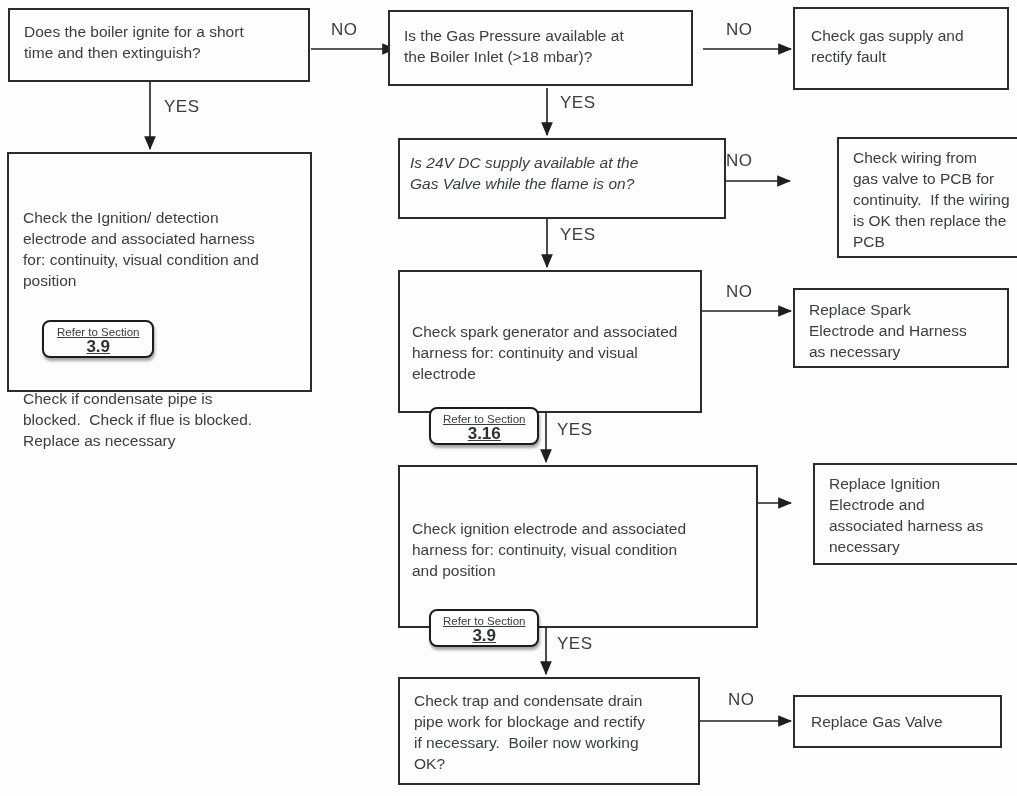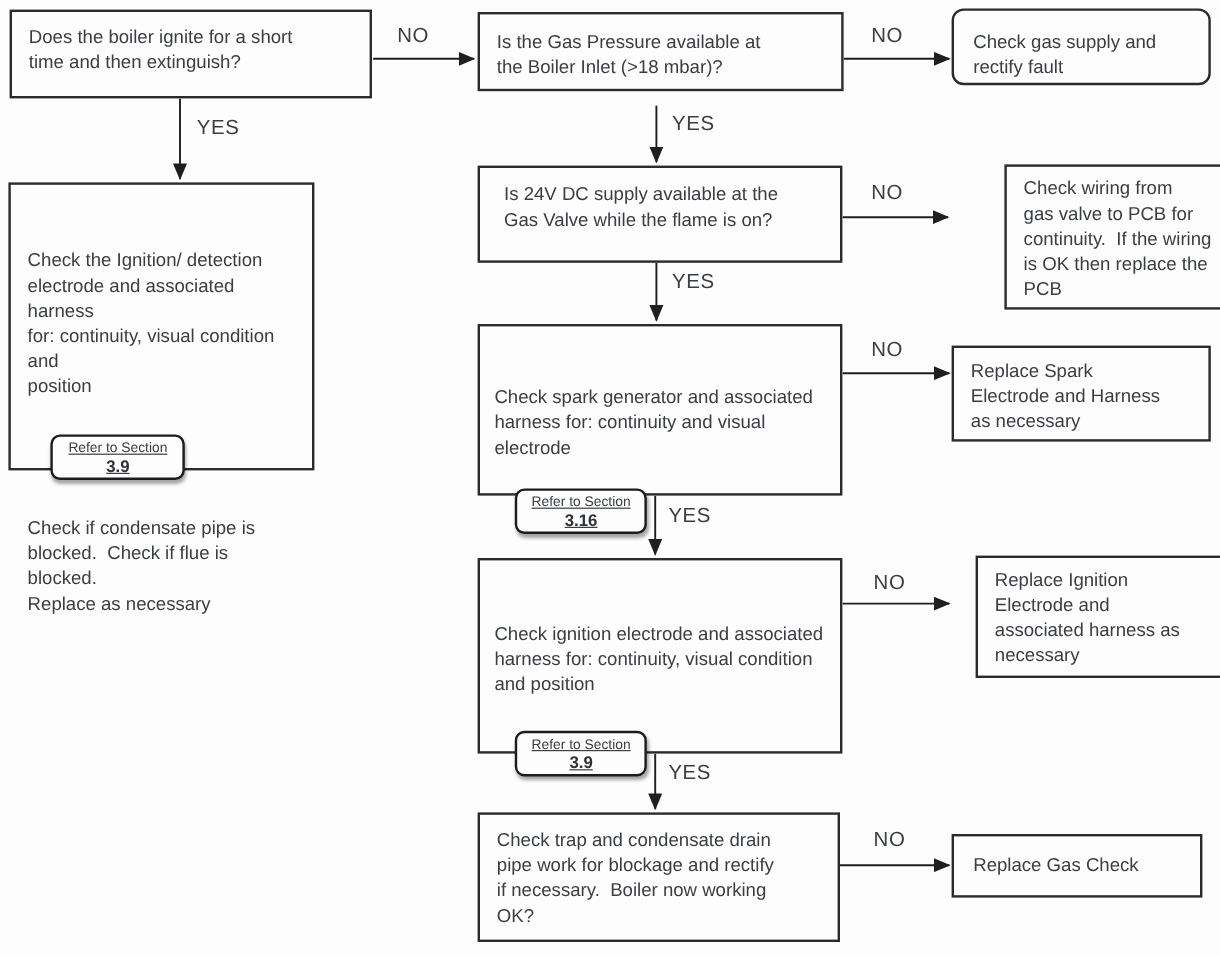--- a/index.html
+++ b/index.html
@@ -48,21 +48,21 @@
     white-space: normal;
     text-decoration: underline;
   }
   .refbox .ref-label {
     display: block;
     font-size: 11.5px;
     line-height: 14px;
   }
   .refbox .ref-section {
     display: block;
-    font-size: 14px;
+    font-size: 17px;
     font-weight: bold;
     line-height: 15px;
     color: #2e3135;
   }
   .para { margin: 0; }
 </style>
 </head>
 <body>
 
 <div class="canvas">
@@ -96,41 +96,41 @@
   <div class="edge-label" style="left:560px; top:225px;">YES</div>
   <div class="edge-label" style="left:726px; top:282px;">NO</div>
   <div class="edge-label" style="left:557px; top:420px;">YES</div>
   <div class="edge-label" style="left:728px; top:476px;">NO</div>
   <div class="edge-label" style="left:557px; top:634px;">YES</div>
   <div class="edge-label" style="left:728px; top:690px;">NO</div>
 
   <div class="node" style="left:8px; top:8px; width:302px; height:74px; padding:11px 14px;">Does the boiler ignite for a short
 time and then extinguish?</div>
 
-  <div class="node" style="left:398px; top:10px; width:305px; height:66px; padding:13px 14px;">Is the Gas Pressure available at
+  <div class="node" style="left:388px; top:10px; width:305px; height:76px; padding:13px 14px;">Is the Gas Pressure available at
 the Boiler Inlet (&gt;18 mbar)?</div>
 
-  <div class="node" style="left:793px; top:7px; width:216px; height:64px; padding:16px 16px;border-radius:10px;">Check gas supply and
+  <div class="node" style="left:793px; top:7px; width:216px; height:83px; padding:16px 16px;">Check gas supply and
 rectify fault</div>
 
-  <div class="node" style="left:7px; top:152px; width:255px; height:240px; padding:11px 14px;">
+  <div class="node" style="left:7px; top:152px; width:305px; height:240px; padding:11px 14px;">
     <p class="para">Check the Ignition/ detection
 electrode and associated harness
 for: continuity, visual condition and
 position</p>
     <div class="refbox" style="margin:8px 0 9px 2px; min-width:88px;">
       <span class="ref-label">Refer to Section</span>
       <span class="ref-section">3.9</span>
     </div>
     <p class="para">Check if condensate pipe is
 blocked.  Check if flue is blocked.
 Replace as necessary</p>
   </div>
 
-  <div class="node" style="left:398px; top:138px; width:304px; height:81px; padding:12px 20px;">Is 24V DC supply available at the
+  <div class="node" style="left:398px; top:138px; width:328px; height:81px; padding:12px 10px;font-style:italic;">Is 24V DC supply available at the
 Gas Valve while the flame is on?</div>
 
   <div class="node" style="left:792px; top:137px; width:217px; height:121px; padding:8px 14px;margin-left:45px;">Check wiring from
 gas valve to PCB for
 continuity.  If the wiring
 is OK then replace the
 PCB</div>
 
   <div class="node" style="left:398px; top:270px; width:304px; height:143px; padding:7px 12px;">
     <p class="para">Check spark generator and associated
@@ -140,36 +140,36 @@
       <span class="ref-label">Refer to Section</span>
       <span class="ref-section">3.16</span>
     </div>
     <p class="para">Are these functioning correctly?</p>
   </div>
 
   <div class="node" style="left:793px; top:288px; width:216px; height:80px; padding:9px 14px;">Replace Spark
 Electrode and Harness
 as necessary</div>
 
-  <div class="node" style="left:398px; top:465px; width:304px; height:163px; padding:9px 12px;">
+  <div class="node" style="left:398px; top:465px; width:360px; height:163px; padding:9px 12px;">
     <p class="para">Check ignition electrode and associated
 harness for: continuity, visual condition
 and position</p>
     <div class="refbox" style="margin:7px 0 12px 0px; min-width:86px;">
       <span class="ref-label">Refer to Section</span>
       <span class="ref-section">3.9</span>
     </div>
     <p class="para">Are these functioning correctly?</p>
   </div>
 
   <div class="node" style="left:813px; top:463px; width:213px; height:102px; padding:8px 14px;">Replace Ignition
 Electrode and
 associated harness as
 necessary</div>
 
   <div class="node" style="left:398px; top:677px; width:302px; height:108px; padding:11px 14px;">Check trap and condensate drain
 pipe work for blockage and rectify
 if necessary.  Boiler now working
 OK?</div>
 
-  <div class="node" style="left:793px; top:695px; width:209px; height:53px; padding:14px 16px;">Replace Gas Check</div>
+  <div class="node" style="left:793px; top:695px; width:209px; height:53px; padding:14px 16px;">Replace Gas Valve</div>
 
 </div>
 
 </body></html>

